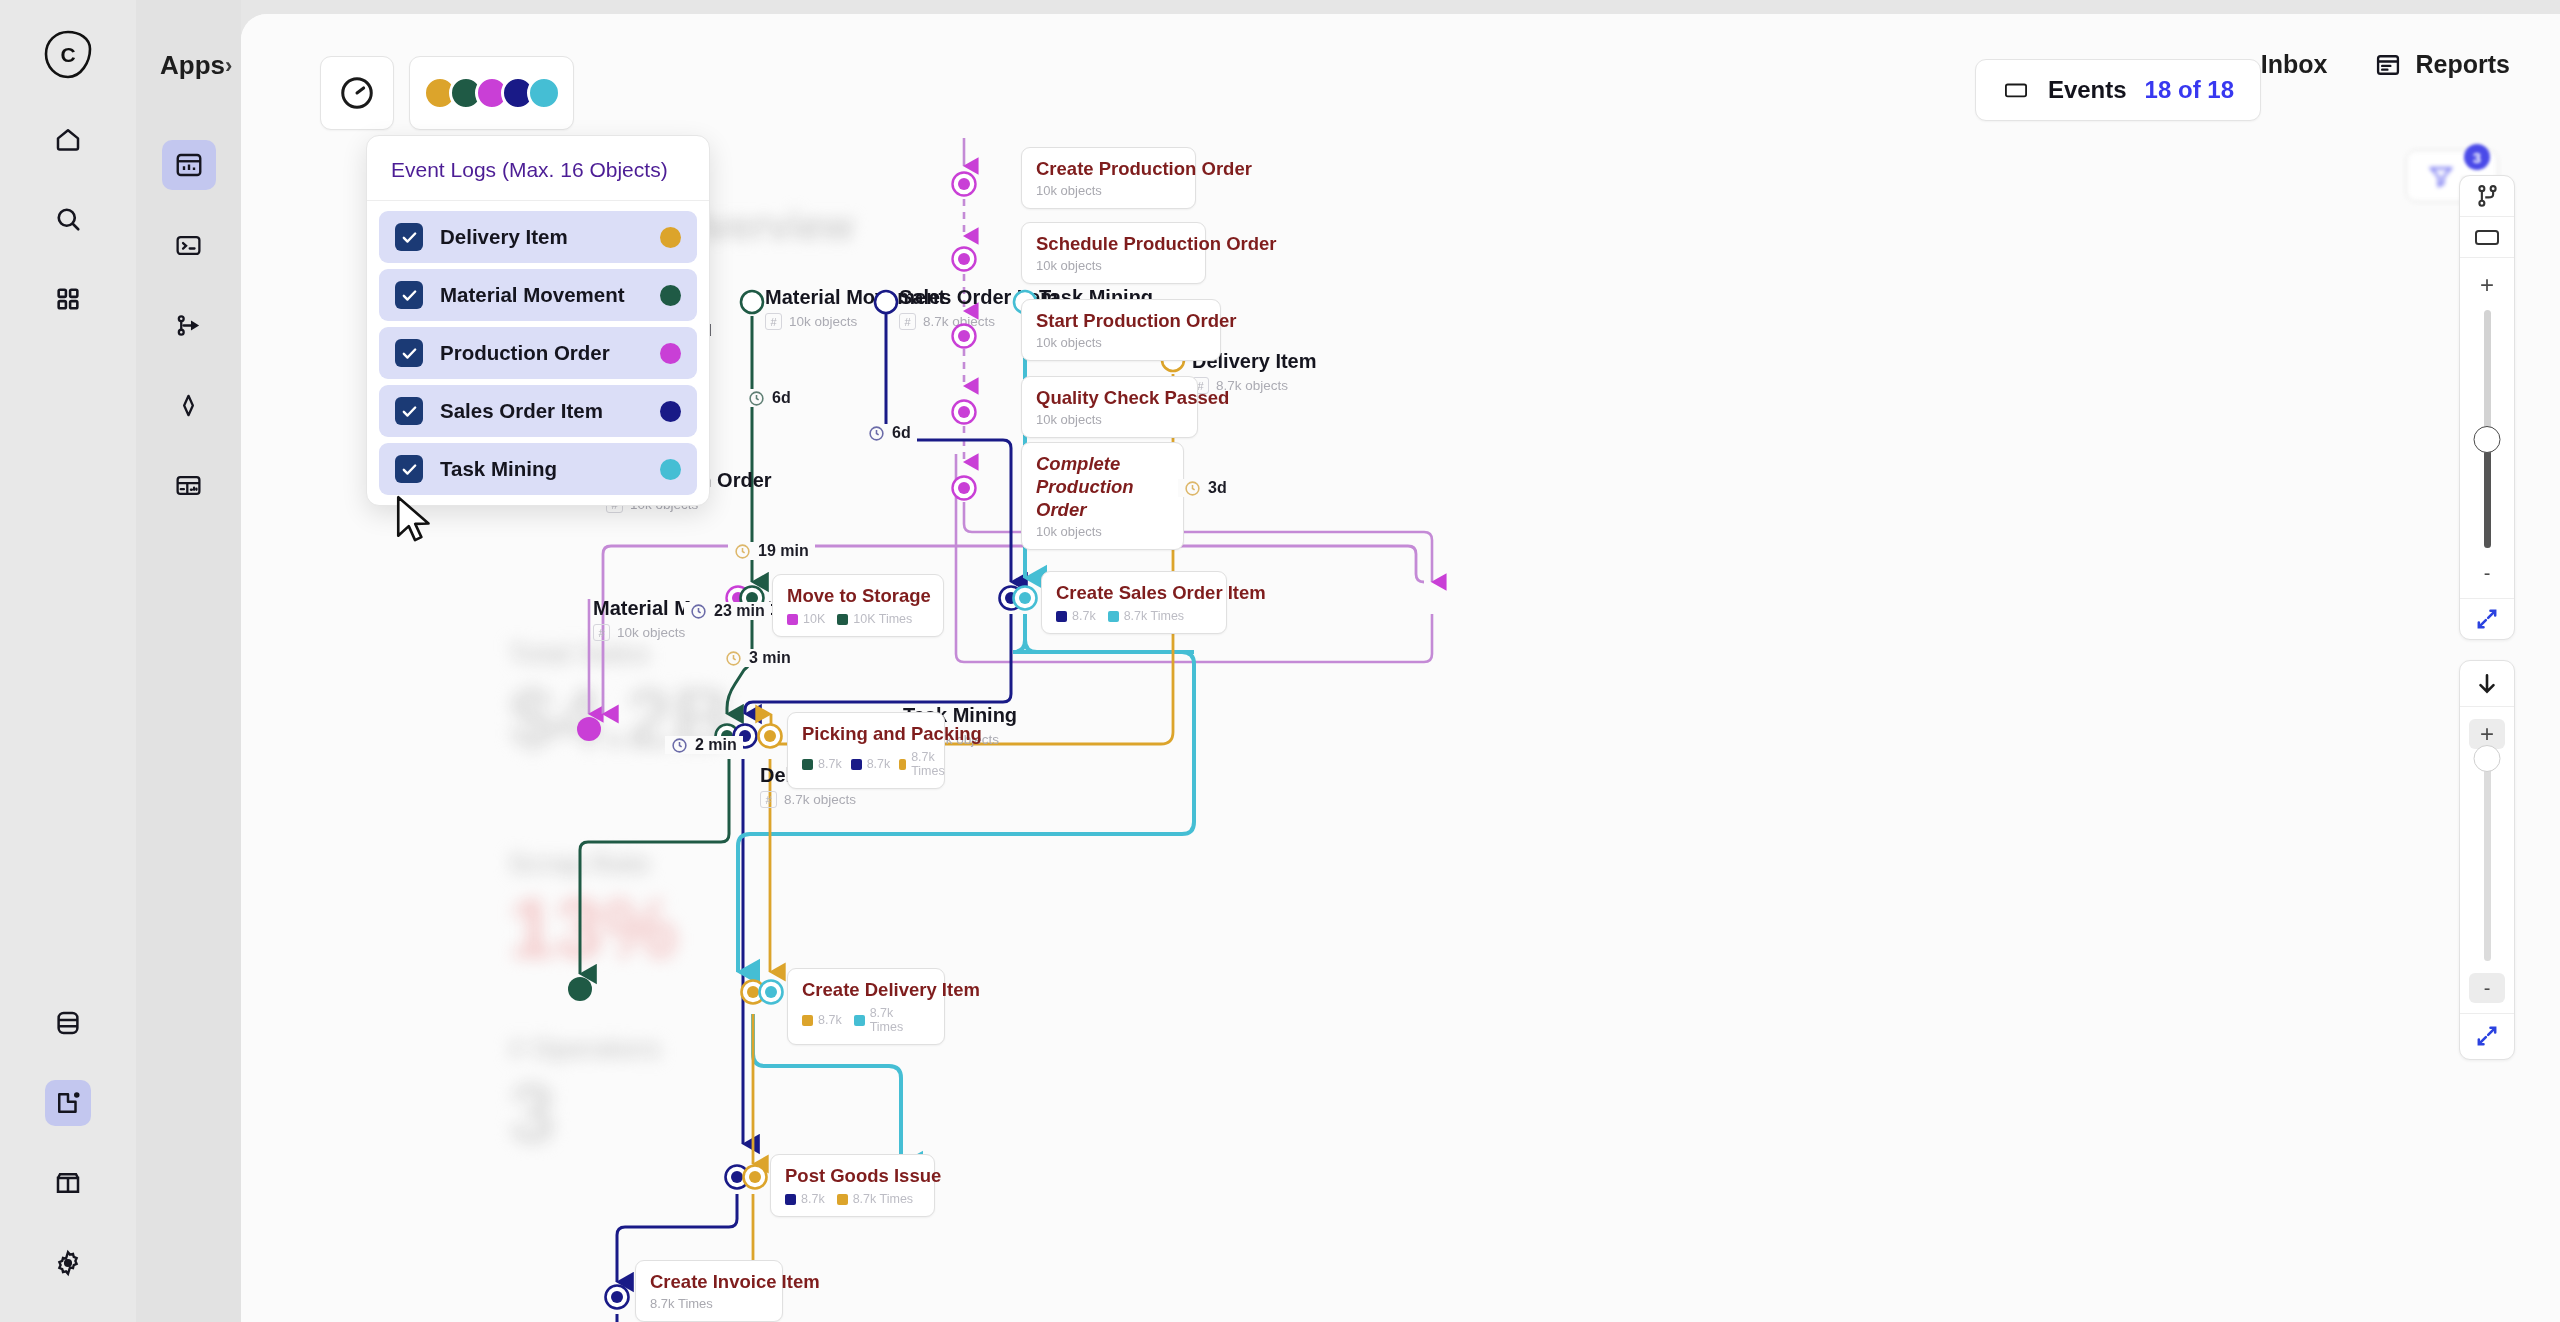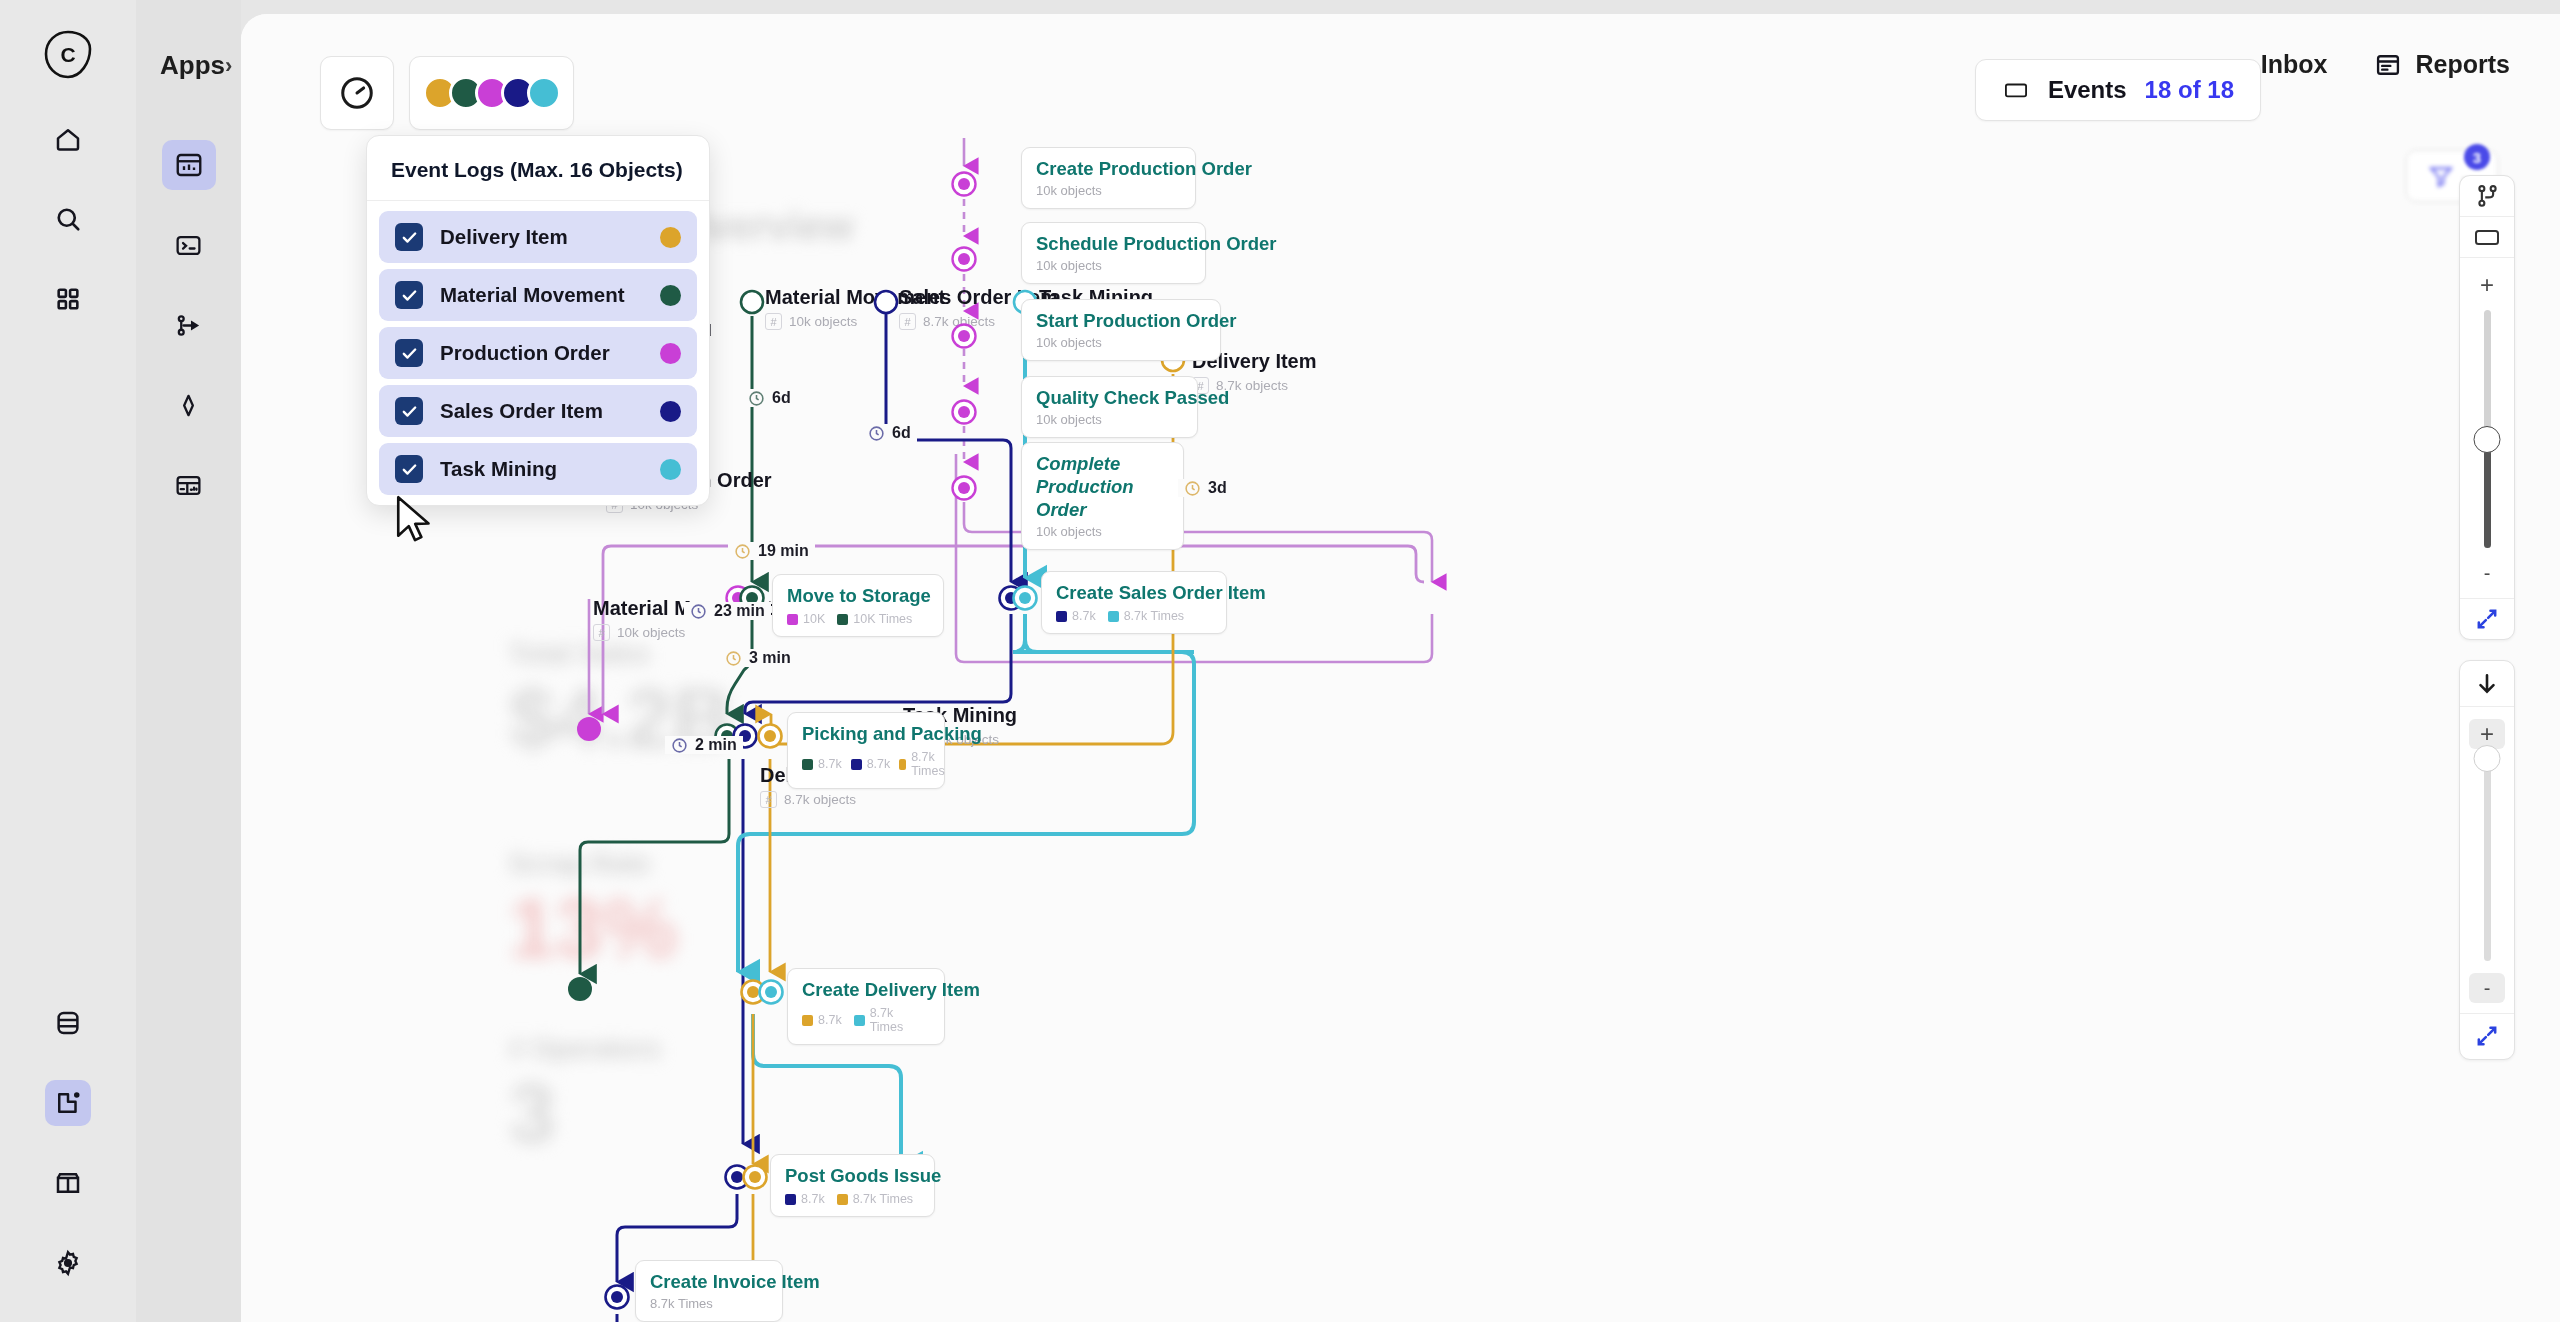--- a/index.html
+++ b/index.html
@@ -87,21 +87,21 @@
   
   .canvas { position: absolute; left: 241px; top: 14px; right: 0; bottom: 0; overflow: hidden; }
   .graph-svg { position: absolute; left: 0; top: 0; }
 
   
   .node-card {
     position: absolute; background: #fff; border: 1.4px solid #e0e0e0;
     border-radius: 9px; padding: 9px 14px 10px 14px;
     box-shadow: 0 1px 2px rgba(0,0,0,.05);
   }
-  .node-title { font-size: 18.5px; font-weight: bold; color: #0f766e; white-space: nowrap; line-height: 1.25; }
+  .node-title { font-size: 18.5px; font-weight: bold; color: #7f1d1d; white-space: nowrap; line-height: 1.25; }
   .node-title.wrap { white-space: normal; max-width: 150px; font-style: italic; }
   .node-sub { font-size: 13px; color: #a9a9b0; margin-top: 3px; }
   .node-badges { display: flex; align-items: center; gap: 12px; margin-top: 5px; }
   .badge { display: flex; align-items: center; gap: 5px; font-size: 12.5px; color: #bcbcc4; }
   .badge .sw { width: 11px; height: 11px; border-radius: 2px; }
 
   
   .obj-label { position: absolute; }
   .obj-name { font-size: 20px; font-weight: bold; color: #15151f; white-space: nowrap; }
   .obj-meta { display: flex; align-items: center; gap: 7px; margin-top: 4px; }
@@ -154,21 +154,21 @@
   .dots i { display:block; width: 34px; height: 34px; border-radius: 50%; margin-left: -8px; border: 3px solid #fff; }
   .dots i:first-child { margin-left: 0; }
 
   
   .dropdown {
     position: absolute; left: 366px; top: 135px; width: 344px;
     background: #fff; border: 1.4px solid #e6e6e6; border-radius: 13px;
     box-shadow: 0 8px 26px rgba(0,0,0,.12); padding-bottom: 10px; z-index: 40;
   }
   .dd-head {
-    font-size: 21px; font-weight: bold; color: #0f172a;
+    font-size: 21px; font-weight: normal; color: #4c1d95;
     padding: 22px 24px 18px 24px; border-bottom: 1.2px solid #ededed;
   }
   .dd-list { padding: 10px 12px 0 12px; display: flex; flex-direction: column; gap: 6px; }
   .dd-item {
     display: flex; align-items: center; gap: 17px;
     background: #dbdef7; border-radius: 9px; padding: 12px 16px;
   }
   .cb {
     width: 28px; height: 28px; border-radius: 6px; background: #1b3a75;
     display:flex; align-items:center; justify-content:center; flex: 0 0 auto;

